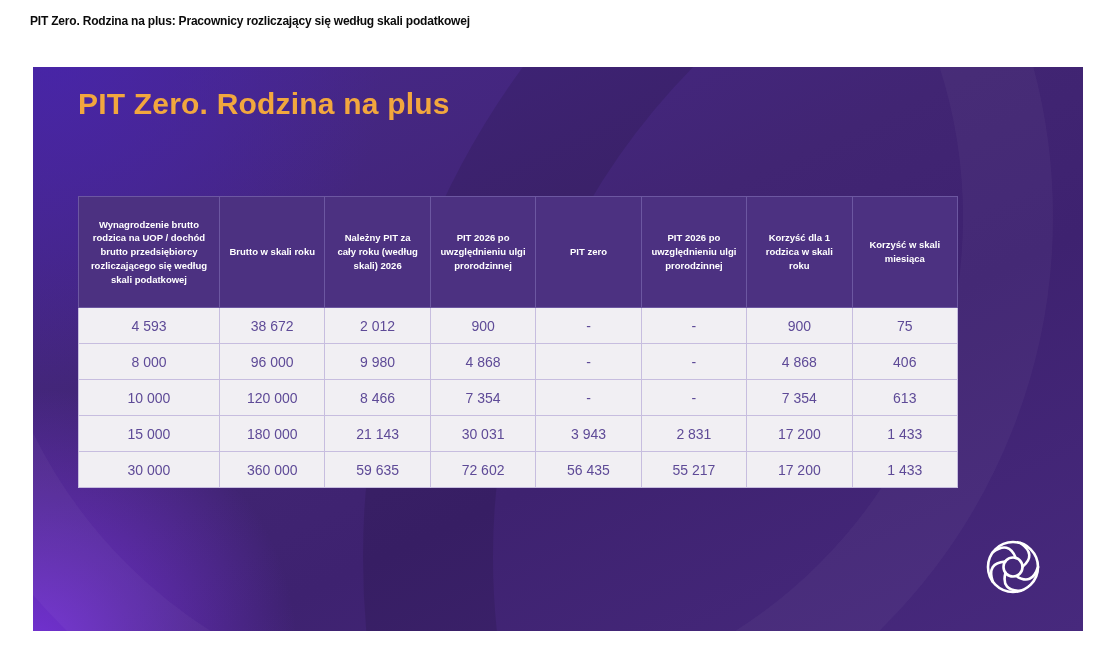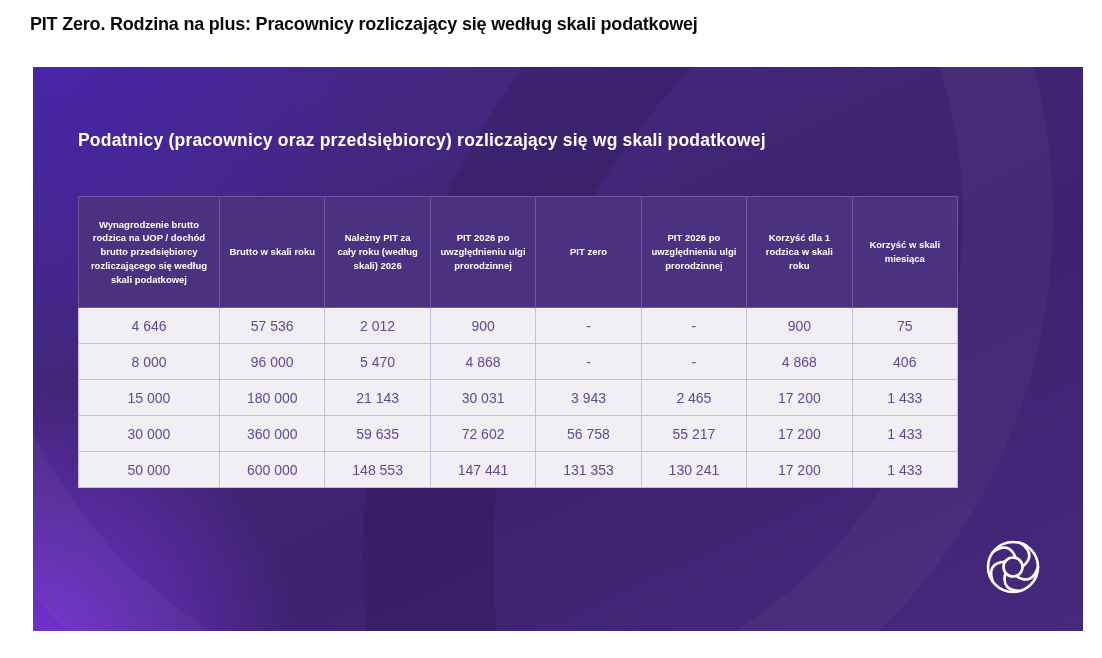--- a/index.html
+++ b/index.html
@@ -3,21 +3,21 @@
 <meta charset="utf-8">
 <style>
   html,body{margin:0;padding:0;}
   body{
     width:1102px;height:658px;position:relative;background:#ffffff;
     font-family:"Liberation Sans","DejaVu Sans",sans-serif;
     -webkit-font-smoothing:antialiased;
   }
   .page-title{
     position:absolute;left:30px;top:14px;width:1040px;
-    font-size:18px;font-weight:700;color:#0b0b0b;letter-spacing:-0.2px;
+    font-size:12px;font-weight:700;color:#0b0b0b;letter-spacing:-0.2px;
   }
   .card{
     position:absolute;left:33px;top:67px;width:1050px;height:564px;
     background:
       radial-gradient(circle at 0% 104%, rgba(125,52,230,0.85) 0%, rgba(125,52,230,0) 22%),
       radial-gradient(circle at 2% -2%, rgba(72,36,175,0.75) 0%, rgba(72,36,175,0) 28%),
       linear-gradient(155deg,#48288e 0%,#412573 42%,#3e2270 62%,#47297d 100%);
     overflow:hidden;
   }
   .swirl-a{
@@ -61,21 +61,21 @@
 </style>
 </head>
 <body>
 
 <div class="page-title">PIT Zero. Rodzina na plus: Pracownicy  rozliczający się według skali podatkowej</div>
 
 <div class="card">
   <div class="swirl-a"></div>
   <div class="swirl-b"></div>
 
-  <div class="card-subtitle">Podatnicy (pracownicy oraz przedsiębiorcy) rozliczający się wg skali podatkowej</div>
+  <div class="card-title">PIT Zero. Rodzina na plus</div>
 
   <div class="table-wrap">
     <table id="tax-table">
       <colgroup>
           <col class="c0">
           <col>
           <col>
           <col>
           <col>
           <col>
@@ -89,66 +89,66 @@
             <th>Należny PIT za cały roku (według skali) 2026</th>
             <th>PIT 2026 po uwzględnieniu ulgi prorodzinnej</th>
             <th>PIT zero</th>
             <th>PIT 2026 po uwzględnieniu ulgi prorodzinnej</th>
             <th>Korzyść dla 1 rodzica w skali roku</th>
             <th>Korzyść w skali miesiąca</th>
           </tr>
         </thead>
       <tbody>
           <tr>
-            <td>4 646</td>
-            <td>57 536</td>
+            <td>4 593</td>
+            <td>38 672</td>
             <td>2 012</td>
             <td>900</td>
             <td>-</td>
             <td>-</td>
             <td>900</td>
             <td>75</td>
           </tr>
           <tr>
             <td>8 000</td>
             <td>96 000</td>
-            <td>5 470</td>
+            <td>9 980</td>
             <td>4 868</td>
             <td>-</td>
             <td>-</td>
             <td>4 868</td>
             <td>406</td>
           </tr>
           <tr>
+            <td>10 000</td>
+            <td>120 000</td>
+            <td>8 466</td>
+            <td>7 354</td>
+            <td>-</td>
+            <td>-</td>
+            <td>7 354</td>
+            <td>613</td>
+          </tr>
+          <tr>
             <td>15 000</td>
             <td>180 000</td>
             <td>21 143</td>
             <td>30 031</td>
             <td>3 943</td>
-            <td>2 465</td>
+            <td>2 831</td>
             <td>17 200</td>
             <td>1 433</td>
           </tr>
           <tr>
             <td>30 000</td>
             <td>360 000</td>
             <td>59 635</td>
             <td>72 602</td>
-            <td>56 758</td>
+            <td>56 435</td>
             <td>55 217</td>
-            <td>17 200</td>
-            <td>1 433</td>
-          </tr>
-          <tr>
-            <td>50 000</td>
-            <td>600 000</td>
-            <td>148 553</td>
-            <td>147 441</td>
-            <td>131 353</td>
-            <td>130 241</td>
             <td>17 200</td>
             <td>1 433</td>
           </tr>
         </tbody>
     </table>
   </div>
 
   <svg class="logo" viewBox="0 0 60 60">
     <g fill="none" stroke="#ffffff" stroke-width="2.6" stroke-linecap="round">
       <circle cx="30" cy="30" r="25"></circle>

